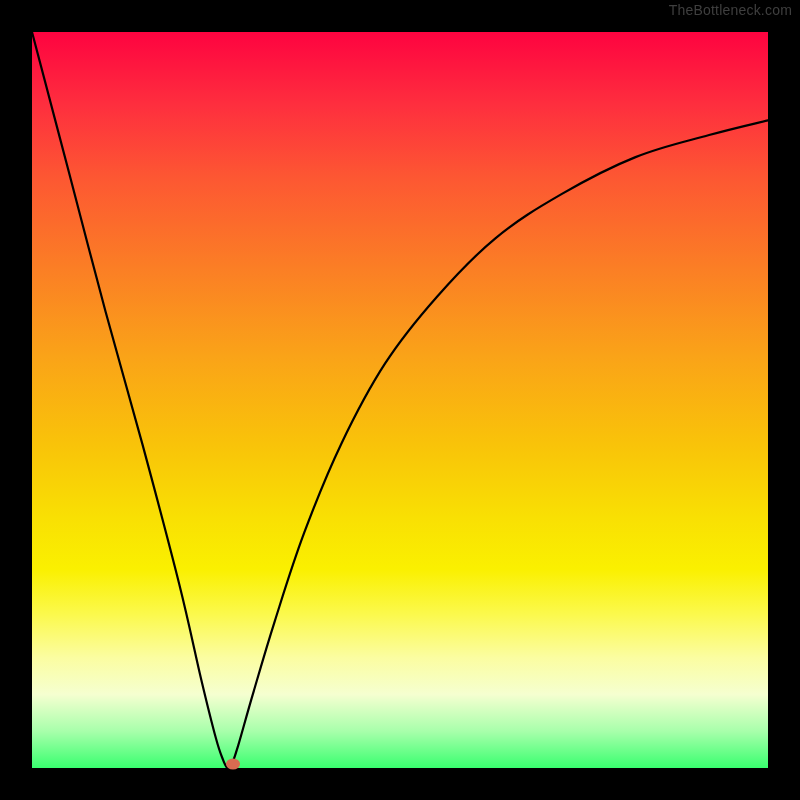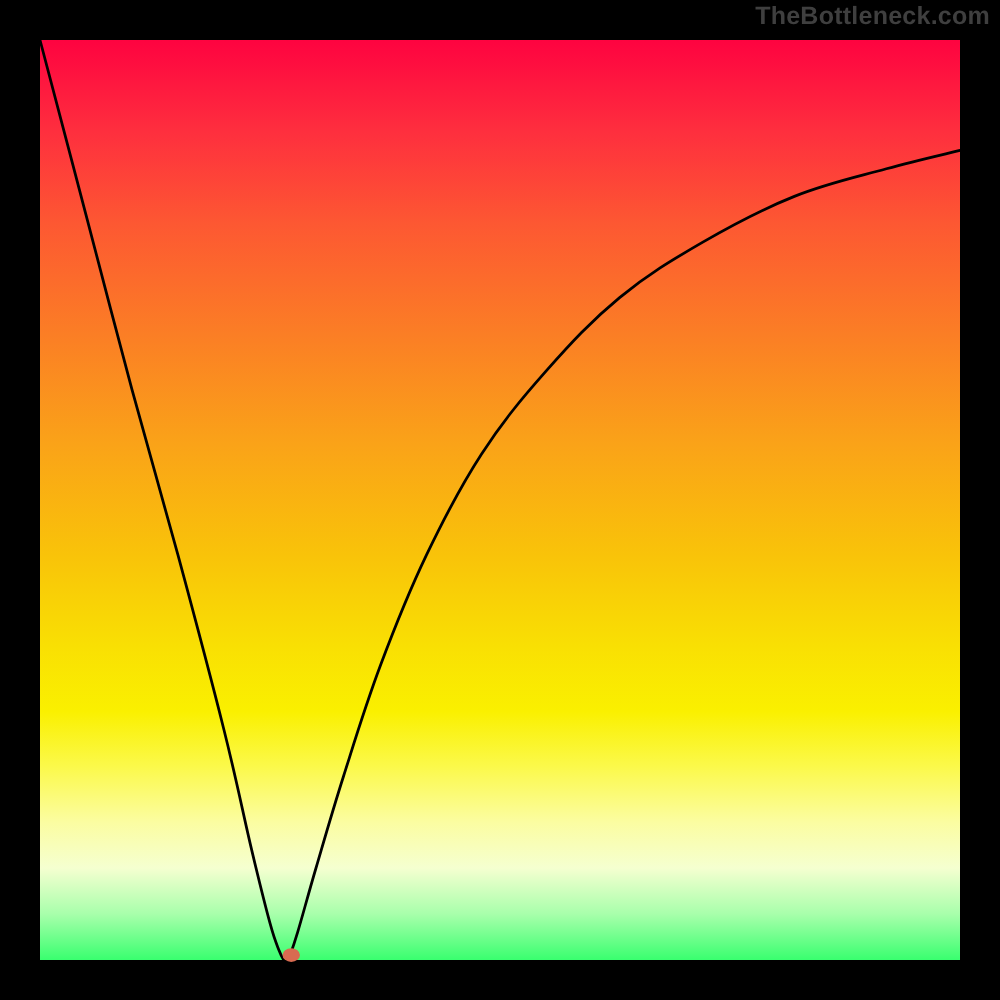--- a/index.html
+++ b/index.html
@@ -14,22 +14,22 @@
     position: relative;
     width: 800px;
     height: 800px;
     background: #000;
   }
   .watermark {
     position: absolute;
     top: 2px;
     right: 8px;
     color: #3f3f3f;
-    font-size: 20px;
-    font-weight: 700;
+    font-size: 14px;
+    font-weight: 400;
     letter-spacing: 0.2px;
     z-index: 5;
     user-select: none;
   }
   .plot-area {
     position: absolute;
     left: 32px;
     top: 32px;
     width: 736px;
     height: 736px;

